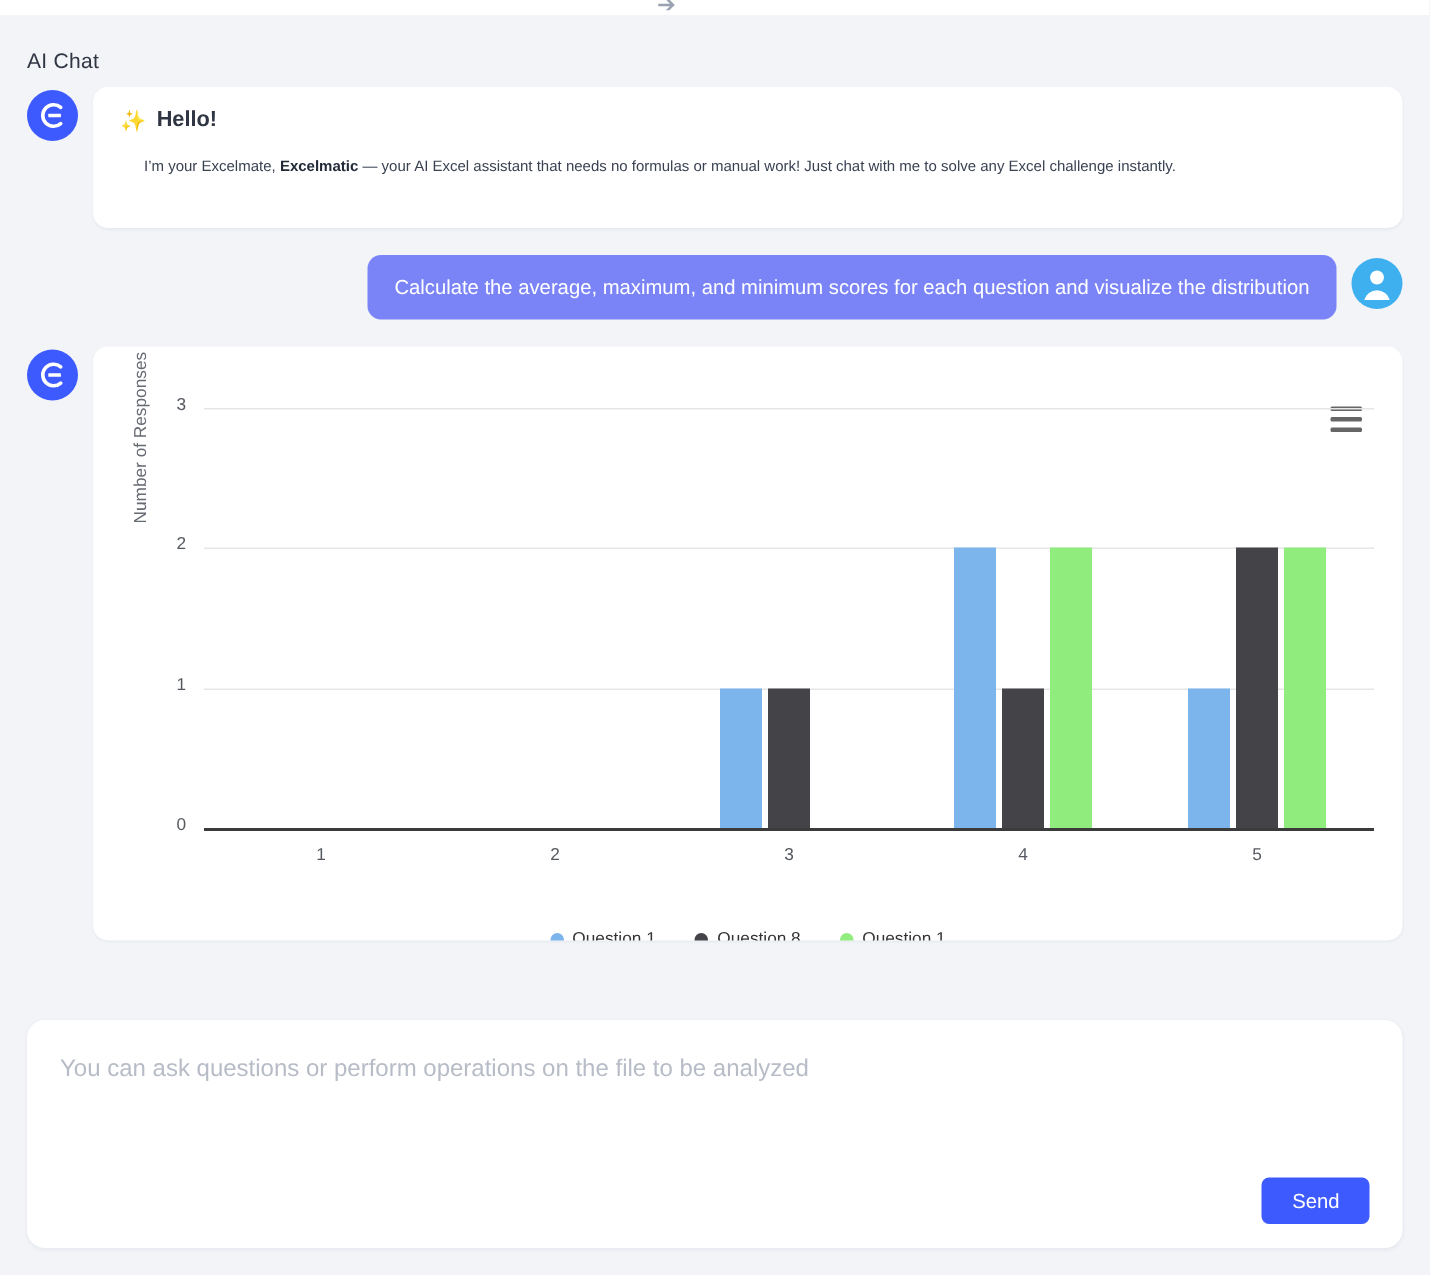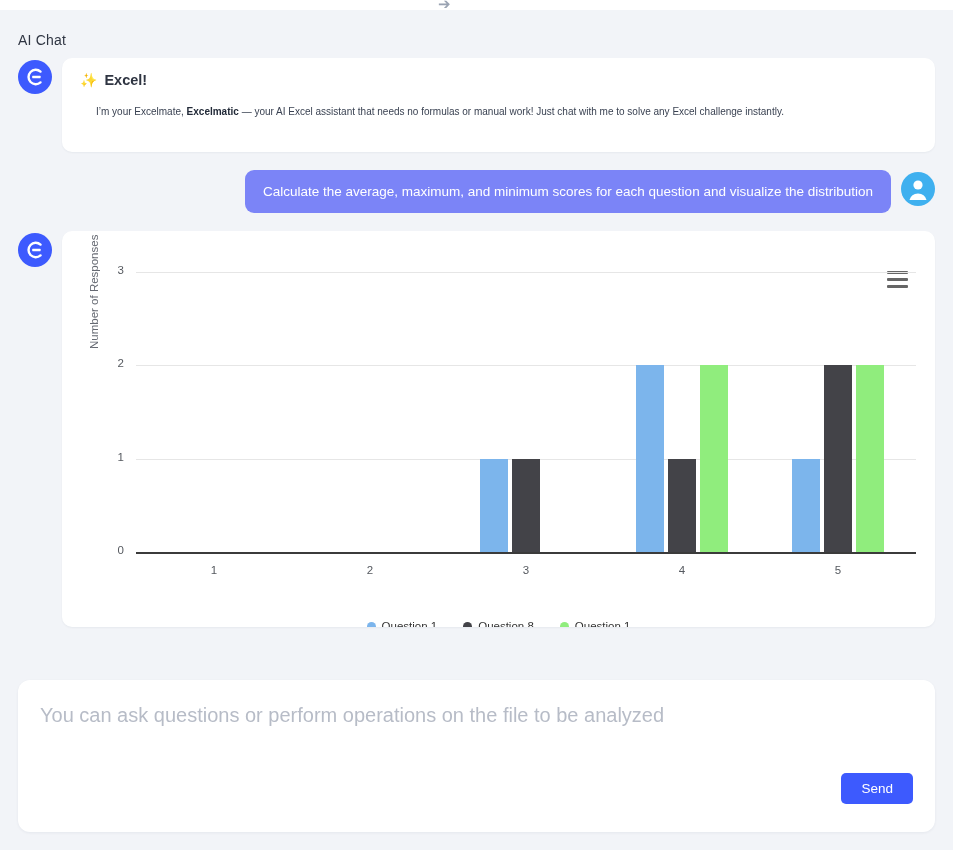--- a/index.html
+++ b/index.html
@@ -188,29 +188,29 @@
     position: relative;
     box-shadow: 0 1px 3px rgba(20,30,60,.06);
   }
   .composer-input {
     border: none;
     outline: none;
     resize: none;
     width: 100%;
     height: 90px;
     padding: 24px 22px 0 22px;
-    font-size: 20px;
+    font-size: 16px;
     color: #3a4252;
     font-family: "Liberation Sans", sans-serif;
     background: transparent;
   }
   .composer-input::placeholder { color: #b7bcc7; }
   .send-btn {
     position: absolute;
-    right: 22px; bottom: 28px;
+    right: 22px; bottom: 16px;
     background: #3d5afe;
     color: #ffffff;
     border: none;
     border-radius: 5px;
     padding: 8px 20px;
     font-size: 13.5px;
     font-family: "Liberation Sans", sans-serif;
     cursor: pointer;
     margin-left: 27px;
   }
@@ -231,21 +231,21 @@
     <div class="msg-row">
       <div class="avatar bot">
         <svg width="22" height="22" viewBox="0 0 22 22">
           <path d="M16.5 5.6 A7.2 7.2 0 1 0 16.5 16.4" fill="none" stroke="#ffffff" stroke-width="2.4" stroke-linecap="round"></path>
           <rect x="8.2" y="9.8" width="8.4" height="2.4" fill="#ffffff" rx="0.4"></rect>
         </svg>
       </div>
       <div class="bubble-bot">
         <div class="hello-line">
           <span class="hello-emoji">✨</span>
-          <span>Excel!</span>
+          <span>Hello!</span>
         </div>
         <p class="intro-text"><span>I’m your Excelmate, </span><b>Excelmatic</b><span> — your AI Excel assistant that needs no formulas or manual work! Just chat with me to solve any Excel challenge instantly.</span></p>
       </div>
     </div>
 
     <div class="msg-row user">
       <div class="bubble-user">Calculate the average, maximum, and minimum scores for each question and visualize the distribution</div>
       <div class="avatar user">
         <svg width="30" height="30" viewBox="0 0 30 30">
           <circle cx="15" cy="11" r="4.6" fill="#ffffff"></circle>

